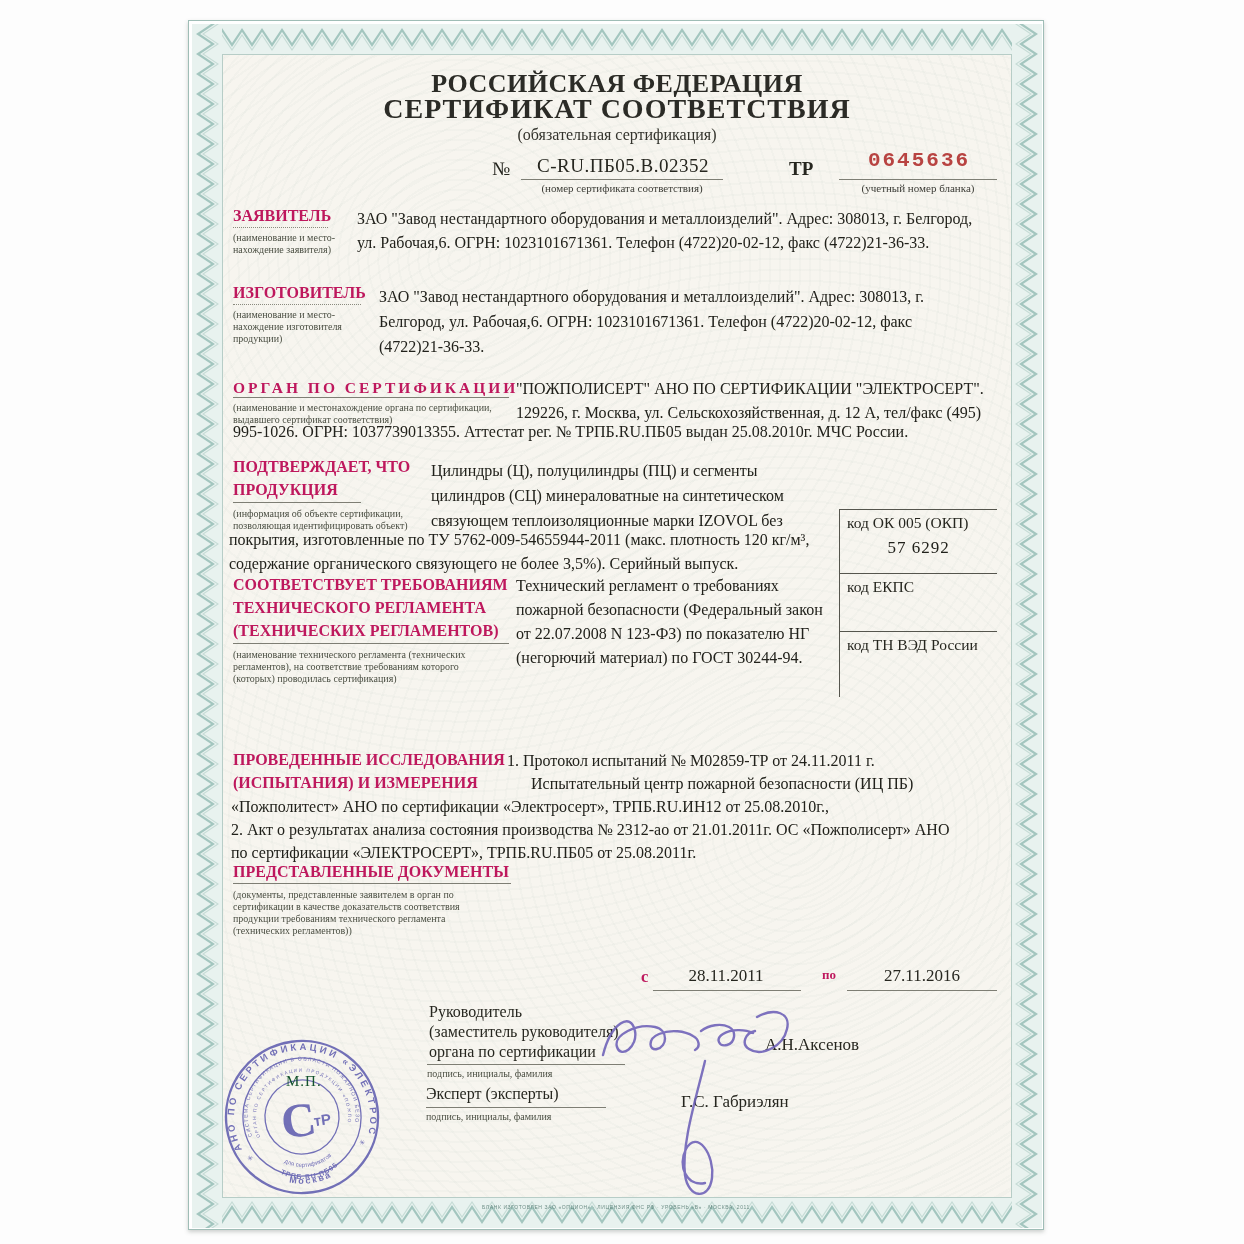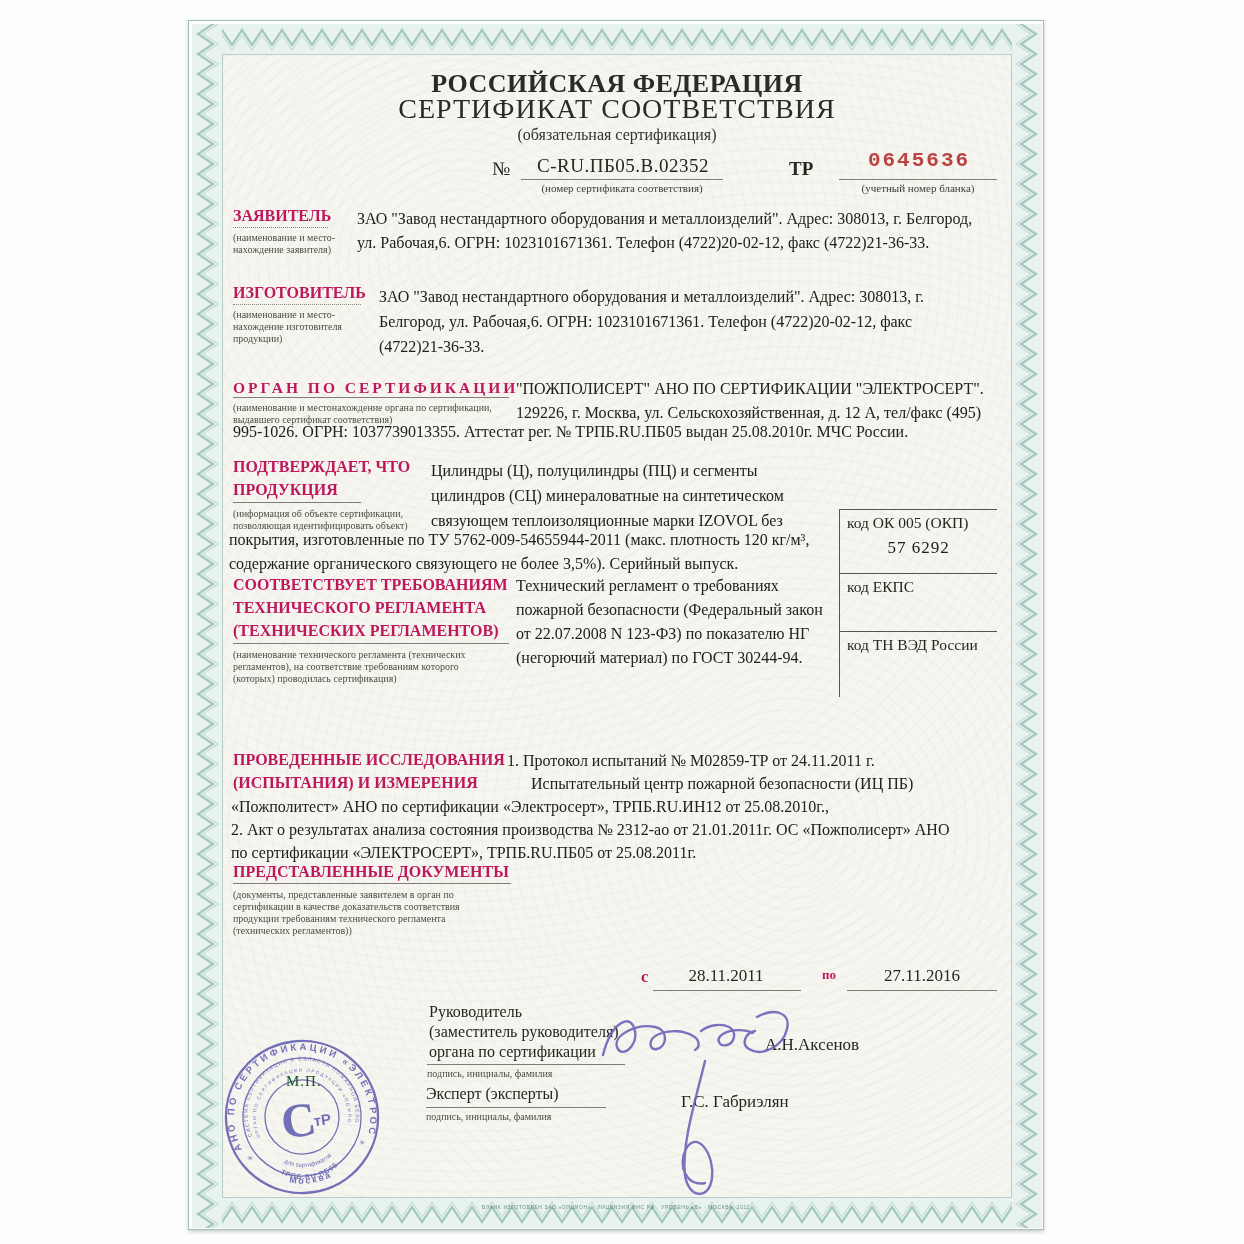--- a/index.html
+++ b/index.html
@@ -11,21 +11,21 @@
   .band{position:absolute;display:block;}
   .inner{position:absolute;left:33px;top:33px;width:788px;height:1142px;
          border:1px solid #b7cdc7;
          background:
            repeating-radial-gradient(circle at 30% 18%, rgba(150,175,165,.05) 0 2px, transparent 2px 10px),
            repeating-radial-gradient(circle at 72% 68%, rgba(150,175,165,.05) 0 2px, transparent 2px 11px),
            #f7f5ef;}
   .t{position:absolute;white-space:pre-line;color:#26261f;line-height:1.25;}
   .c{text-align:center;}
   .h1{font-weight:bold;font-size:26px;letter-spacing:.5px;color:#2b2b26;}
-  .h2{font-weight:normal;font-size:28px;letter-spacing:1px;color:#2b2b26;}
+  .h2{font-weight:bold;font-size:28px;letter-spacing:1px;color:#2b2b26;}
   .sub{font-size:16px;color:#33332c;}
   .label{font-weight:bold;font-size:16px;color:#be185d;}
   .note{font-size:10px;line-height:12px;color:#4a4e42;}
   .body{font-size:16px;line-height:24px;color:#21211b;}
   .cap{font-size:11px;color:#3c3c36;}
   .hr{position:absolute;height:0;border-top:1px solid #7e7e74;}
   .hr.dot{border-top:1px dotted #8a8a7e;}
   .box{position:absolute;left:650px;width:158px;border-top:1px solid #55554d;
        border-left:1px solid #55554d;box-sizing:border-box;}
   .box .bl{font-size:15.5px;padding:4px 0 0 7px;color:#26261f;}

